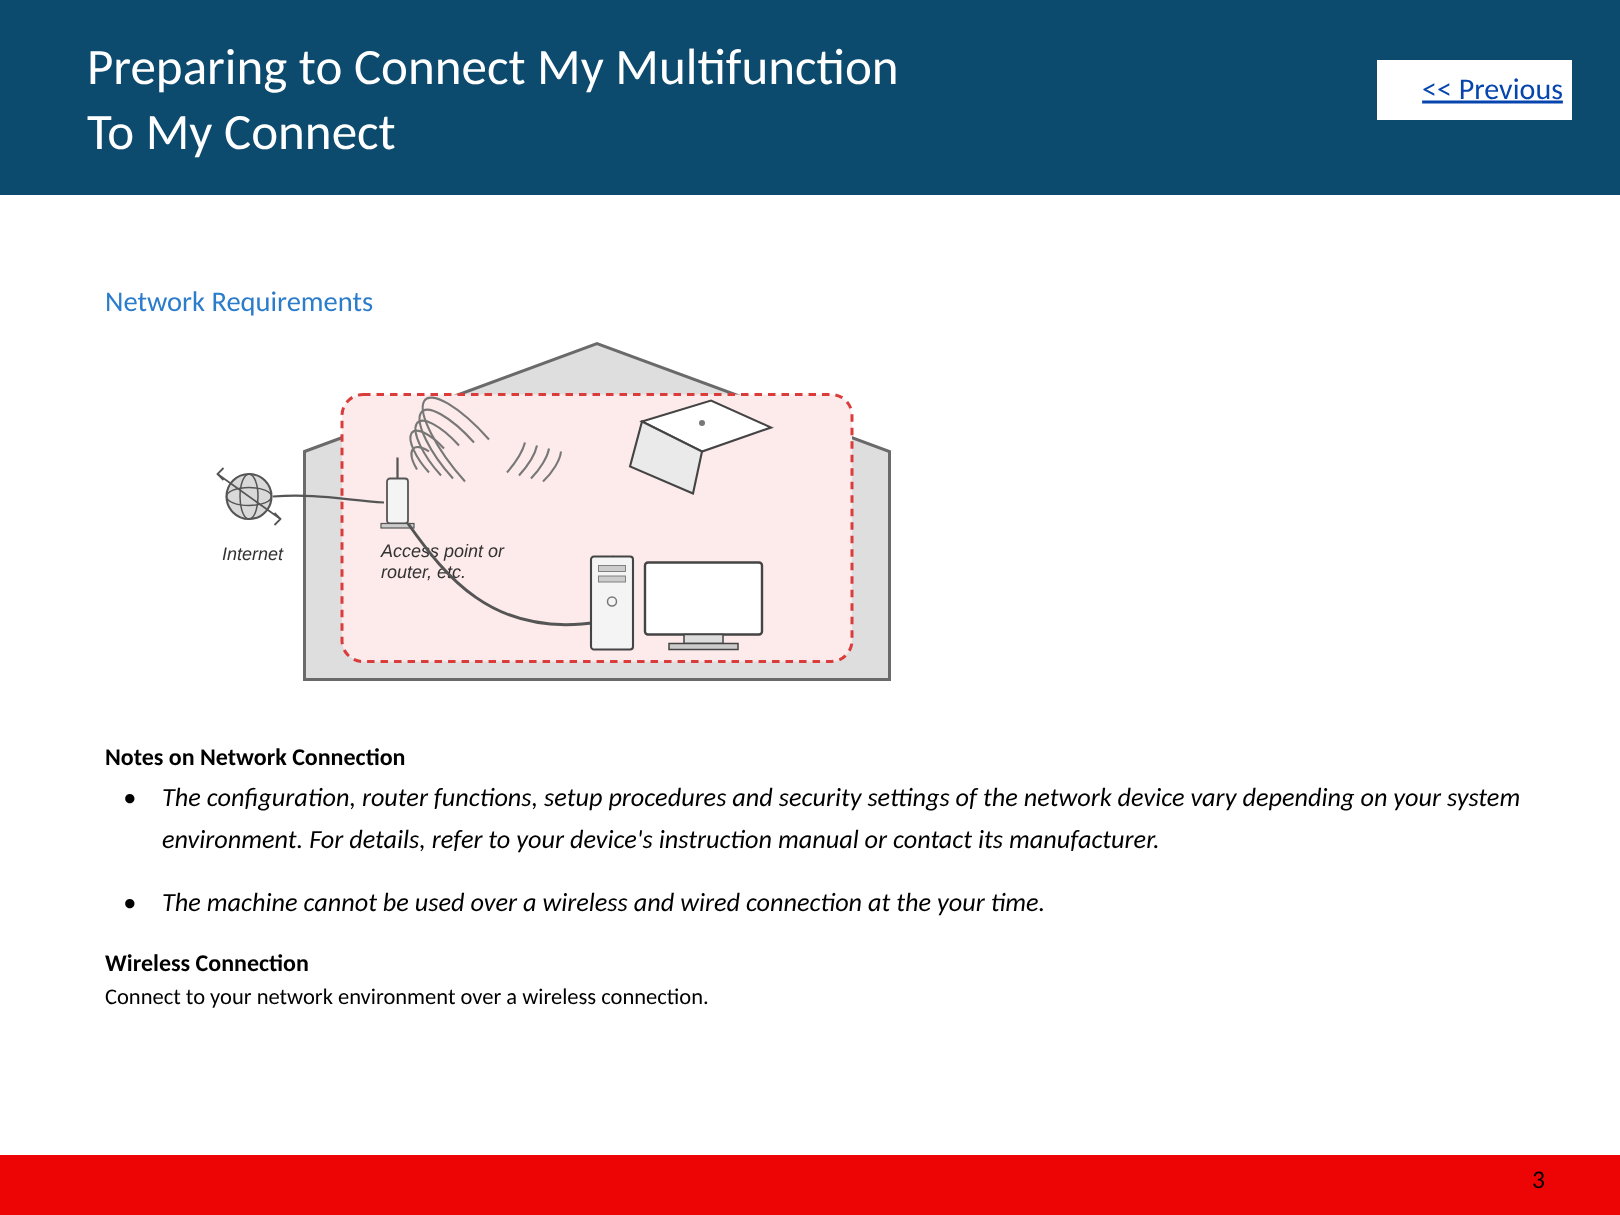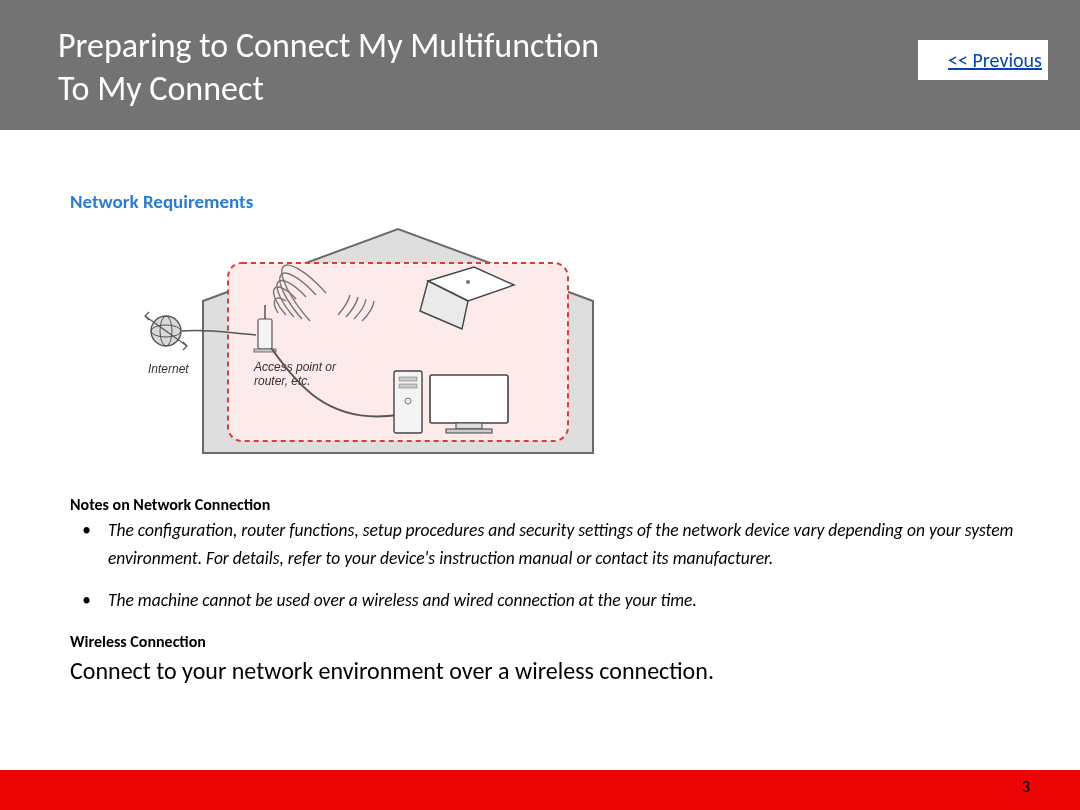--- a/index.html
+++ b/index.html
@@ -7,21 +7,21 @@
     width: 1080px;
     height: 810px;
     background: #ed0505;
     font-family: "Calibri", "Segoe UI", Arial, sans-serif;
     color: #000;
     position: relative;
   }
   .header {
     width: 100%;
     height: 130px;
-    background: #737373;
+    background: #0c4a6e;
     position: relative;
   }
   .title {
     position: absolute;
     left: 58px;
     top: 25px;
     font-size: 34px;
     font-weight: 400;
     color: #fff;
     line-height: 1.25;
@@ -50,21 +50,21 @@
     position: absolute;
     left: 0;
     top: 130px;
     width: 100%;
     height: 640px;
     background: #fff;
     padding: 60px 55px 0 70px;
   }
   .section-heading {
     color: #2c7ccc;
-    font-weight: 700;
+    font-weight: 400;
     font-size: 19px;
     margin-bottom: 8px;
   }
   .intro {
     font-size: 17.5px;
     line-height: 1.7;
     margin-bottom: 24px;
   }
   .diagram-wrap {
     margin-left: 68px;
@@ -89,21 +89,21 @@
     font-style: italic;
   }
   li::before {
     content: "•";
     position: absolute;
     left: 12px;
     top: 0;
     font-size: 17.5px;
   }
   .body-text {
-    font-size: 24px;
+    font-size: 15px;
     line-height: 1.5;
   }
   .page-num {
     position: absolute;
     right: 50px;
     bottom: 13px;
     font-size: 17px;
     color: #000;
   }
   .red-strip {

